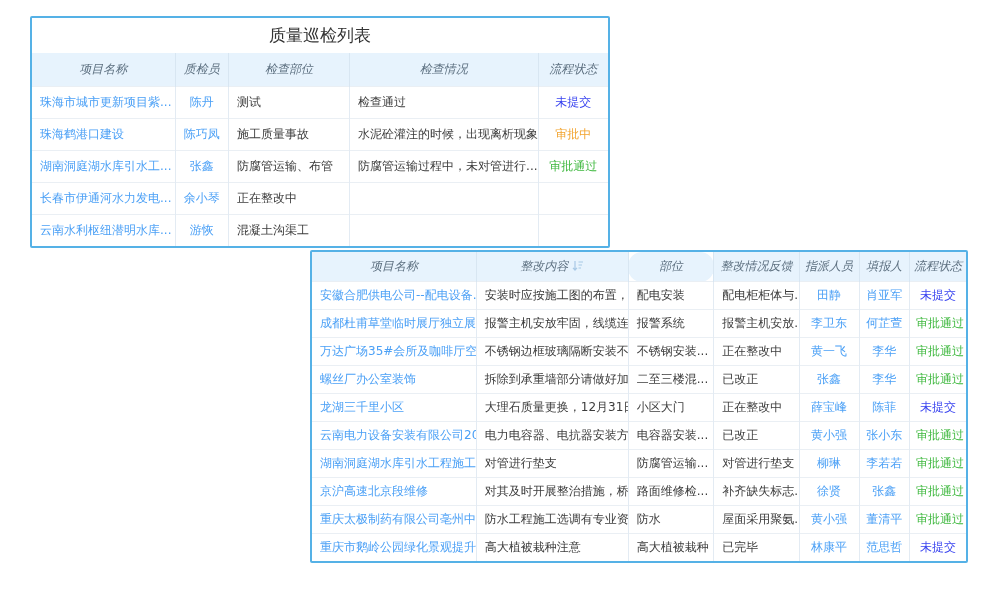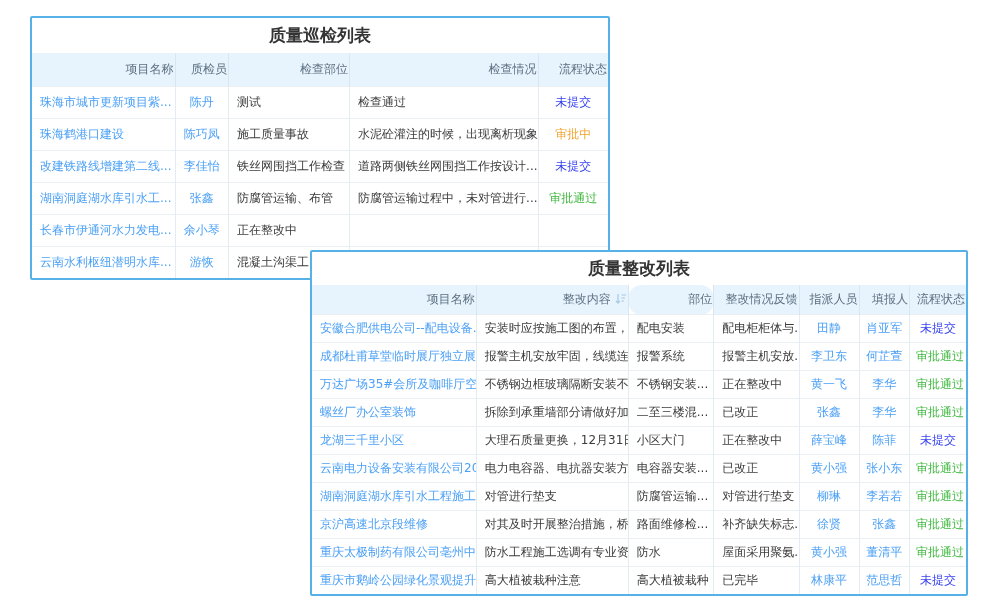--- a/index.html
+++ b/index.html
@@ -11,30 +11,31 @@
   .panel{
     position:absolute;
     background:#ffffff;
     border:2px solid #55b1e6;
     border-radius:2px;
     box-sizing:border-box;
   }
   #inspection-panel{left:30px;top:16px;width:580px;z-index:1;}
   #rectification-panel{left:310px;top:250px;width:658px;z-index:2;}
   .panel-title{
-    text-align:center;font-weight:bold;color:#333333;
+    text-align:center;font-weight:normal;color:#333333;
     font-size:17px;
   }
   #inspection-panel .panel-title{height:35px;line-height:35px;}
   #rectification-panel .panel-title{height:33px;line-height:33px;}
   table{width:100%;border-collapse:collapse;table-layout:fixed;font-size:12px;}
   thead th{
     background:#e7f3fd;color:#5d7080;font-weight:normal;
-    text-align:right;white-space:nowrap;overflow:hidden;
+    text-align:center;white-space:nowrap;overflow:hidden;
     border-right:1px solid #d8e6f2;
+    font-style:italic;
   }
   thead th:last-child{border-right:none;}
   #inspection-table thead th{height:31px;}
   #rectification-table thead th{height:27px;}
   tbody td{
     color:#3c3c3c;white-space:nowrap;overflow:hidden;
     border-top:1px solid #eaeff4;
     border-right:1px solid #e3ebf3;
     padding:0 6px 0 8px;
   }
@@ -83,27 +84,20 @@
           <td class="c4 center" style="color: rgb(58, 69, 240);">未提交</td>
         </tr>
         <tr>
           <td class="c0 link">珠海鹤港口建设</td>
           <td class="c1 link center">陈巧凤</td>
           <td class="c2">施工质量事故</td>
           <td class="c3">水泥砼灌注的时候，出现离析现象</td>
           <td class="c4 center" style="color: rgb(242, 163, 45);">审批中</td>
         </tr>
         <tr>
-          <td class="c0 link">改建铁路线增建第二线...</td>
-          <td class="c1 link center">李佳怡</td>
-          <td class="c2">铁丝网围挡工作检查</td>
-          <td class="c3">道路两侧铁丝网围挡工作按设计...</td>
-          <td class="c4 center" style="color: rgb(58, 69, 240);">未提交</td>
-        </tr>
-        <tr>
           <td class="c0 link">湖南洞庭湖水库引水工...</td>
           <td class="c1 link center">张鑫</td>
           <td class="c2">防腐管运输、布管</td>
           <td class="c3">防腐管运输过程中，未对管进行...</td>
           <td class="c4 center" style="color: rgb(62, 184, 62);">审批通过</td>
         </tr>
         <tr>
           <td class="c0 link">长春市伊通河水力发电...</td>
           <td class="c1 link center">余小琴</td>
           <td class="c2">正在整改中</td>
@@ -115,21 +109,20 @@
           <td class="c1 link center">游恢</td>
           <td class="c2">混凝土沟渠工</td>
           <td class="c3"></td>
           <td class="c4 center"></td>
         </tr>
       </tbody>
   </table>
 </div>
 
 <div class="panel" id="rectification-panel">
-  <div class="panel-title">质量整改列表</div>
   <table id="rectification-table">
     <thead>
         <tr>
           <th class="c0"><span>项目名称</span></th>
           <th class="c1"><span>整改内容</span><span class="sort-icon"><svg width="12" height="11" viewBox="0 0 12 11">
                 <path d="M3 1 V9.5 M1 7.8 L3 10 L5 7.8" stroke="#a8c9e6" stroke-width="1.2" fill="none"></path>
                 <path d="M6.5 2 H11 M6.5 5 H10 M6.5 8 H9" stroke="#a8c9e6" stroke-width="1.2" fill="none"></path>
               </svg></span></th>
           <th class="c2"><span>部位</span></th>
           <th class="c3"><span>整改情况反馈</span></th>

